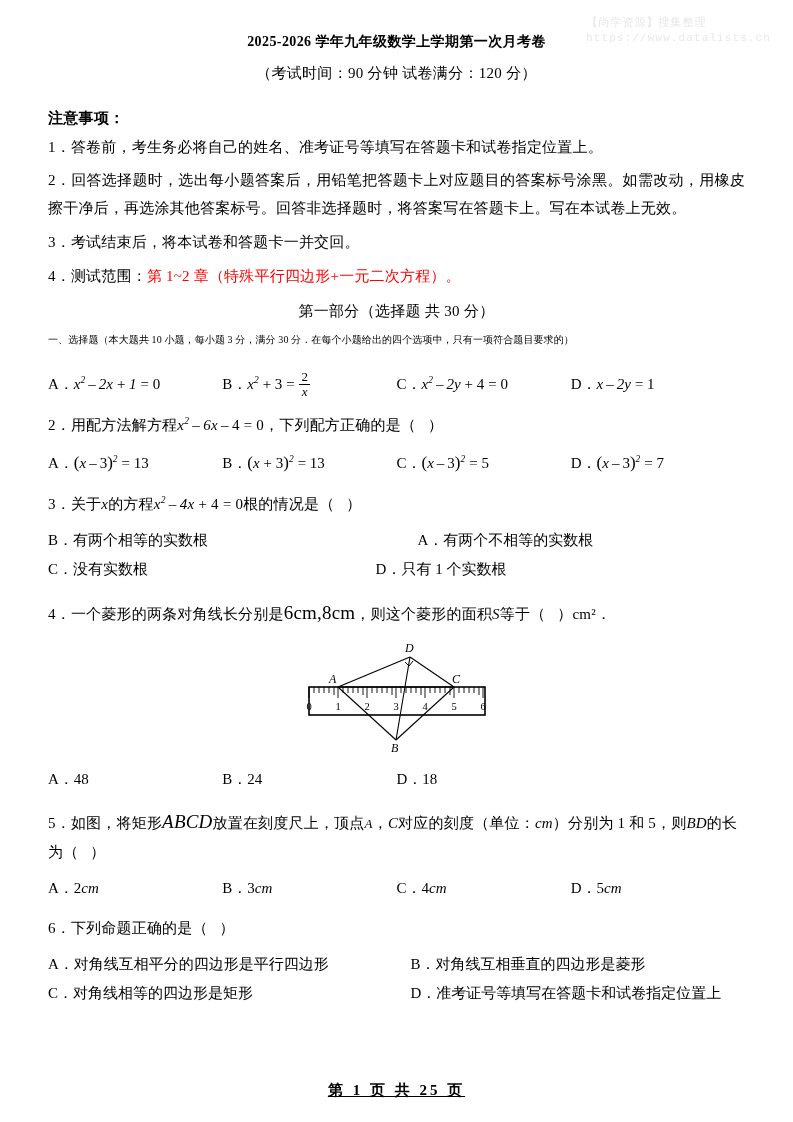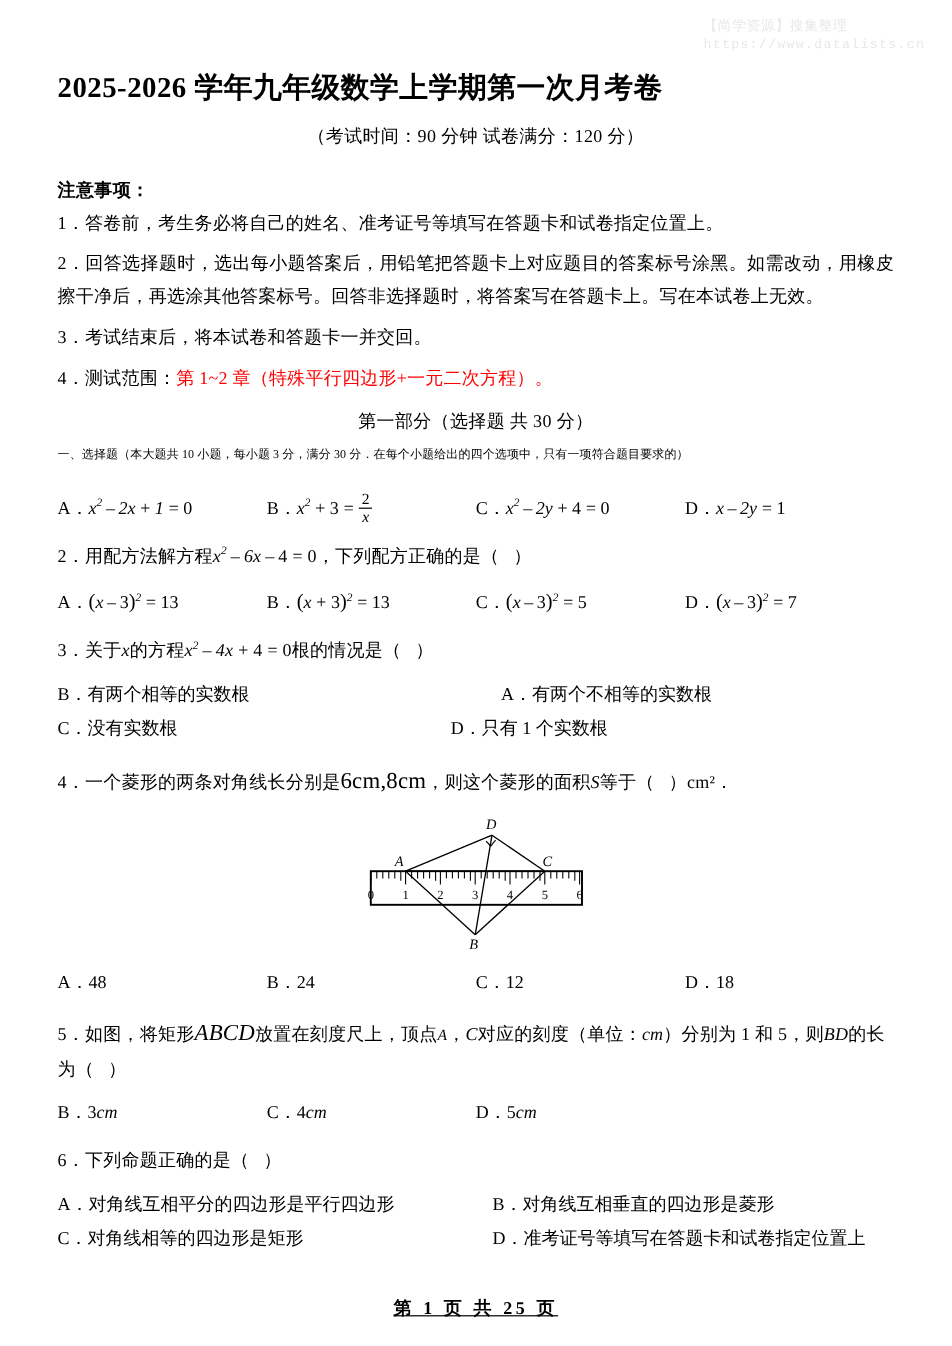--- a/index.html
+++ b/index.html
@@ -42,26 +42,26 @@
   }
   .watermark .wm-url {
     font-size: 11px;
     font-family: "Liberation Mono", monospace;
     letter-spacing: 1.1px;
     display: block;
   }
 
   
   .doc-title {
-    text-align: left;
-    font-size: 24px;
+    text-align: center;
+    font-size: 14px;
     font-weight: 700;
     letter-spacing: .4px;
     margin: 0;
-    padding-top: 58px;
+    padding-top: 32px;
     line-height: 1.4;
   }
   .doc-subtitle {
     text-align: center;
     font-size: 15px;
     margin: 0;
     padding-top: 12px;
     letter-spacing: .3px;
   }
 
@@ -297,28 +297,28 @@
           <text x="32" y="48">A</text>
           <text x="155" y="48">C</text>
           <text x="94" y="117">B</text>
         </g>
       </svg>
     </div>
 
     <div class="opts cols4">
       <div class="opt"><span>A．</span><span>48</span></div>
       <div class="opt"><span>B．</span><span>24</span></div>
-      <div class="opt"><span>C．</span><span>12</span></div>
       <div class="opt"><span>D．</span><span>18</span></div>
     </div>
   </div>
 
   <div class="question">
     <p class="q-stem"><span>5．如图，将矩形</span><span class="m" style="font-size:19px">ABCD</span><span>放置在刻度尺上，顶点</span><span class="m" style="font-size:13px">A</span><span>，</span><span class="m">C</span><span>对应的刻度（单位：</span><span class="m">cm</span><span>）分别为 1 和 5，则</span><span class="m">BD</span><span>的长为（</span>&nbsp;&nbsp;&nbsp;<span>）</span></p>
     <div class="opts cols4">
+      <div class="opt"><span>A．</span><span>2</span><span class="m">cm</span></div>
       <div class="opt"><span>B．</span><span>3</span><span class="m">cm</span></div>
       <div class="opt"><span>C．</span><span>4</span><span class="m">cm</span></div>
       <div class="opt"><span>D．</span><span>5</span><span class="m">cm</span></div>
     </div>
   </div>
 
   <div class="question">
     <p class="q-stem"><span>6．下列命题正确的是（</span>&nbsp;&nbsp;&nbsp;<span>）</span></p>
     <div class="opts wrap2">
       <div class="row">

